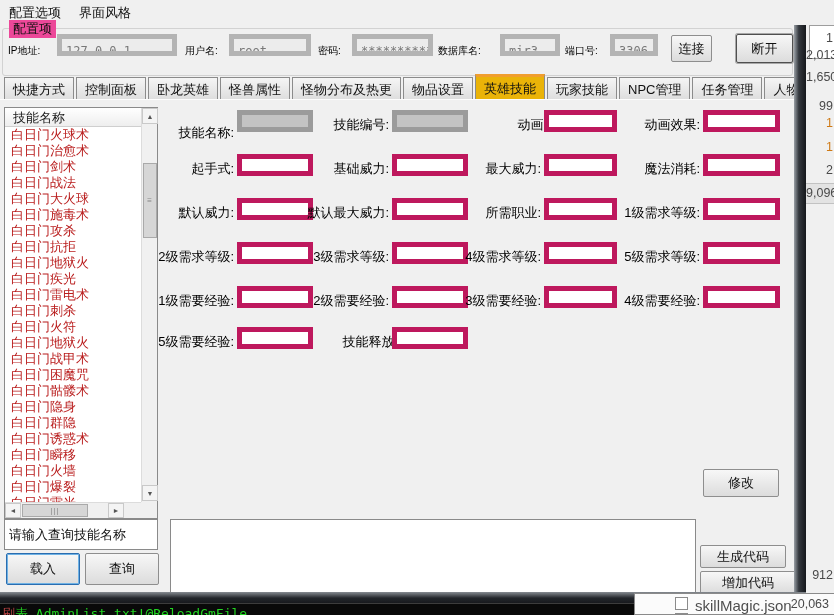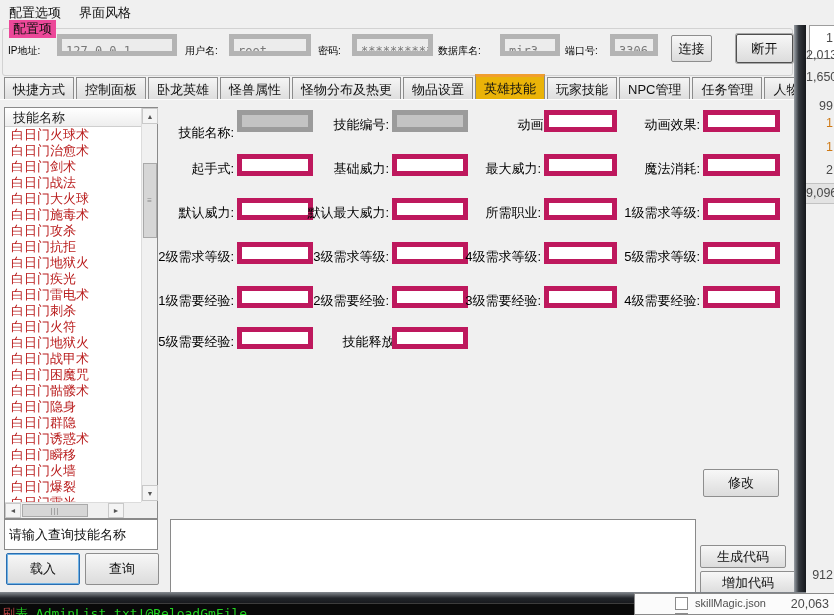--- a/index.html
+++ b/index.html
@@ -54,21 +54,21 @@
     background:linear-gradient(90deg,#9aa0a6,#34383e 40%,#16181c)}
   #frame-bottom{position:absolute;left:0;top:592px;width:806px;height:11px;
     background:linear-gradient(#878c92,#24272c 55%,#17191d)}
   
   #console{position:absolute;left:0;top:603px;width:640px;height:12px;background:#090909;border-top:1px solid #3c3c3c;overflow:hidden}
   #console .ctext{position:absolute;left:2px;top:1px;font-family:"DejaVu Sans Mono","Liberation Mono",monospace;font-size:13px;white-space:nowrap}
   .cgreen{color:#21d421}.cred{color:#b44}
   
   #chk-panel{position:absolute;left:634px;top:593px;width:200px;height:22px;background:#fbfbfb;border:1px solid #8a8a8a;border-right:none;box-sizing:border-box;overflow:hidden}
   .chk{position:absolute;width:13px;height:13px;background:#fff;border:1px solid #8b8b8b;box-sizing:border-box}
-  #chk-label{position:absolute;left:60px;top:3px;font-size:11px;color:#4f4f4f;white-space:nowrap}
+  #chk-label{position:absolute;left:60px;top:3px;font-size:15px;color:#4f4f4f;white-space:nowrap}
   #chk-value{position:absolute;right:5px;top:3px;font-size:12.5px;color:#4a4a4a}
   #textarea-big{position:absolute;left:170px;top:519px;width:526px;height:74px;background:#fff;border:1px solid #8a8a8a;box-sizing:border-box}
   #search-input{position:absolute;left:4px;top:519px;width:154px;height:31px;border:1px solid #8a8a8a;box-sizing:border-box;
     font-family:"Liberation Sans","DejaVu Sans",sans-serif;font-size:13px;color:#111;padding:0 4px;background:#fff}
 </style>
 </head>
 <body>
 
 <div id="screen">
 

